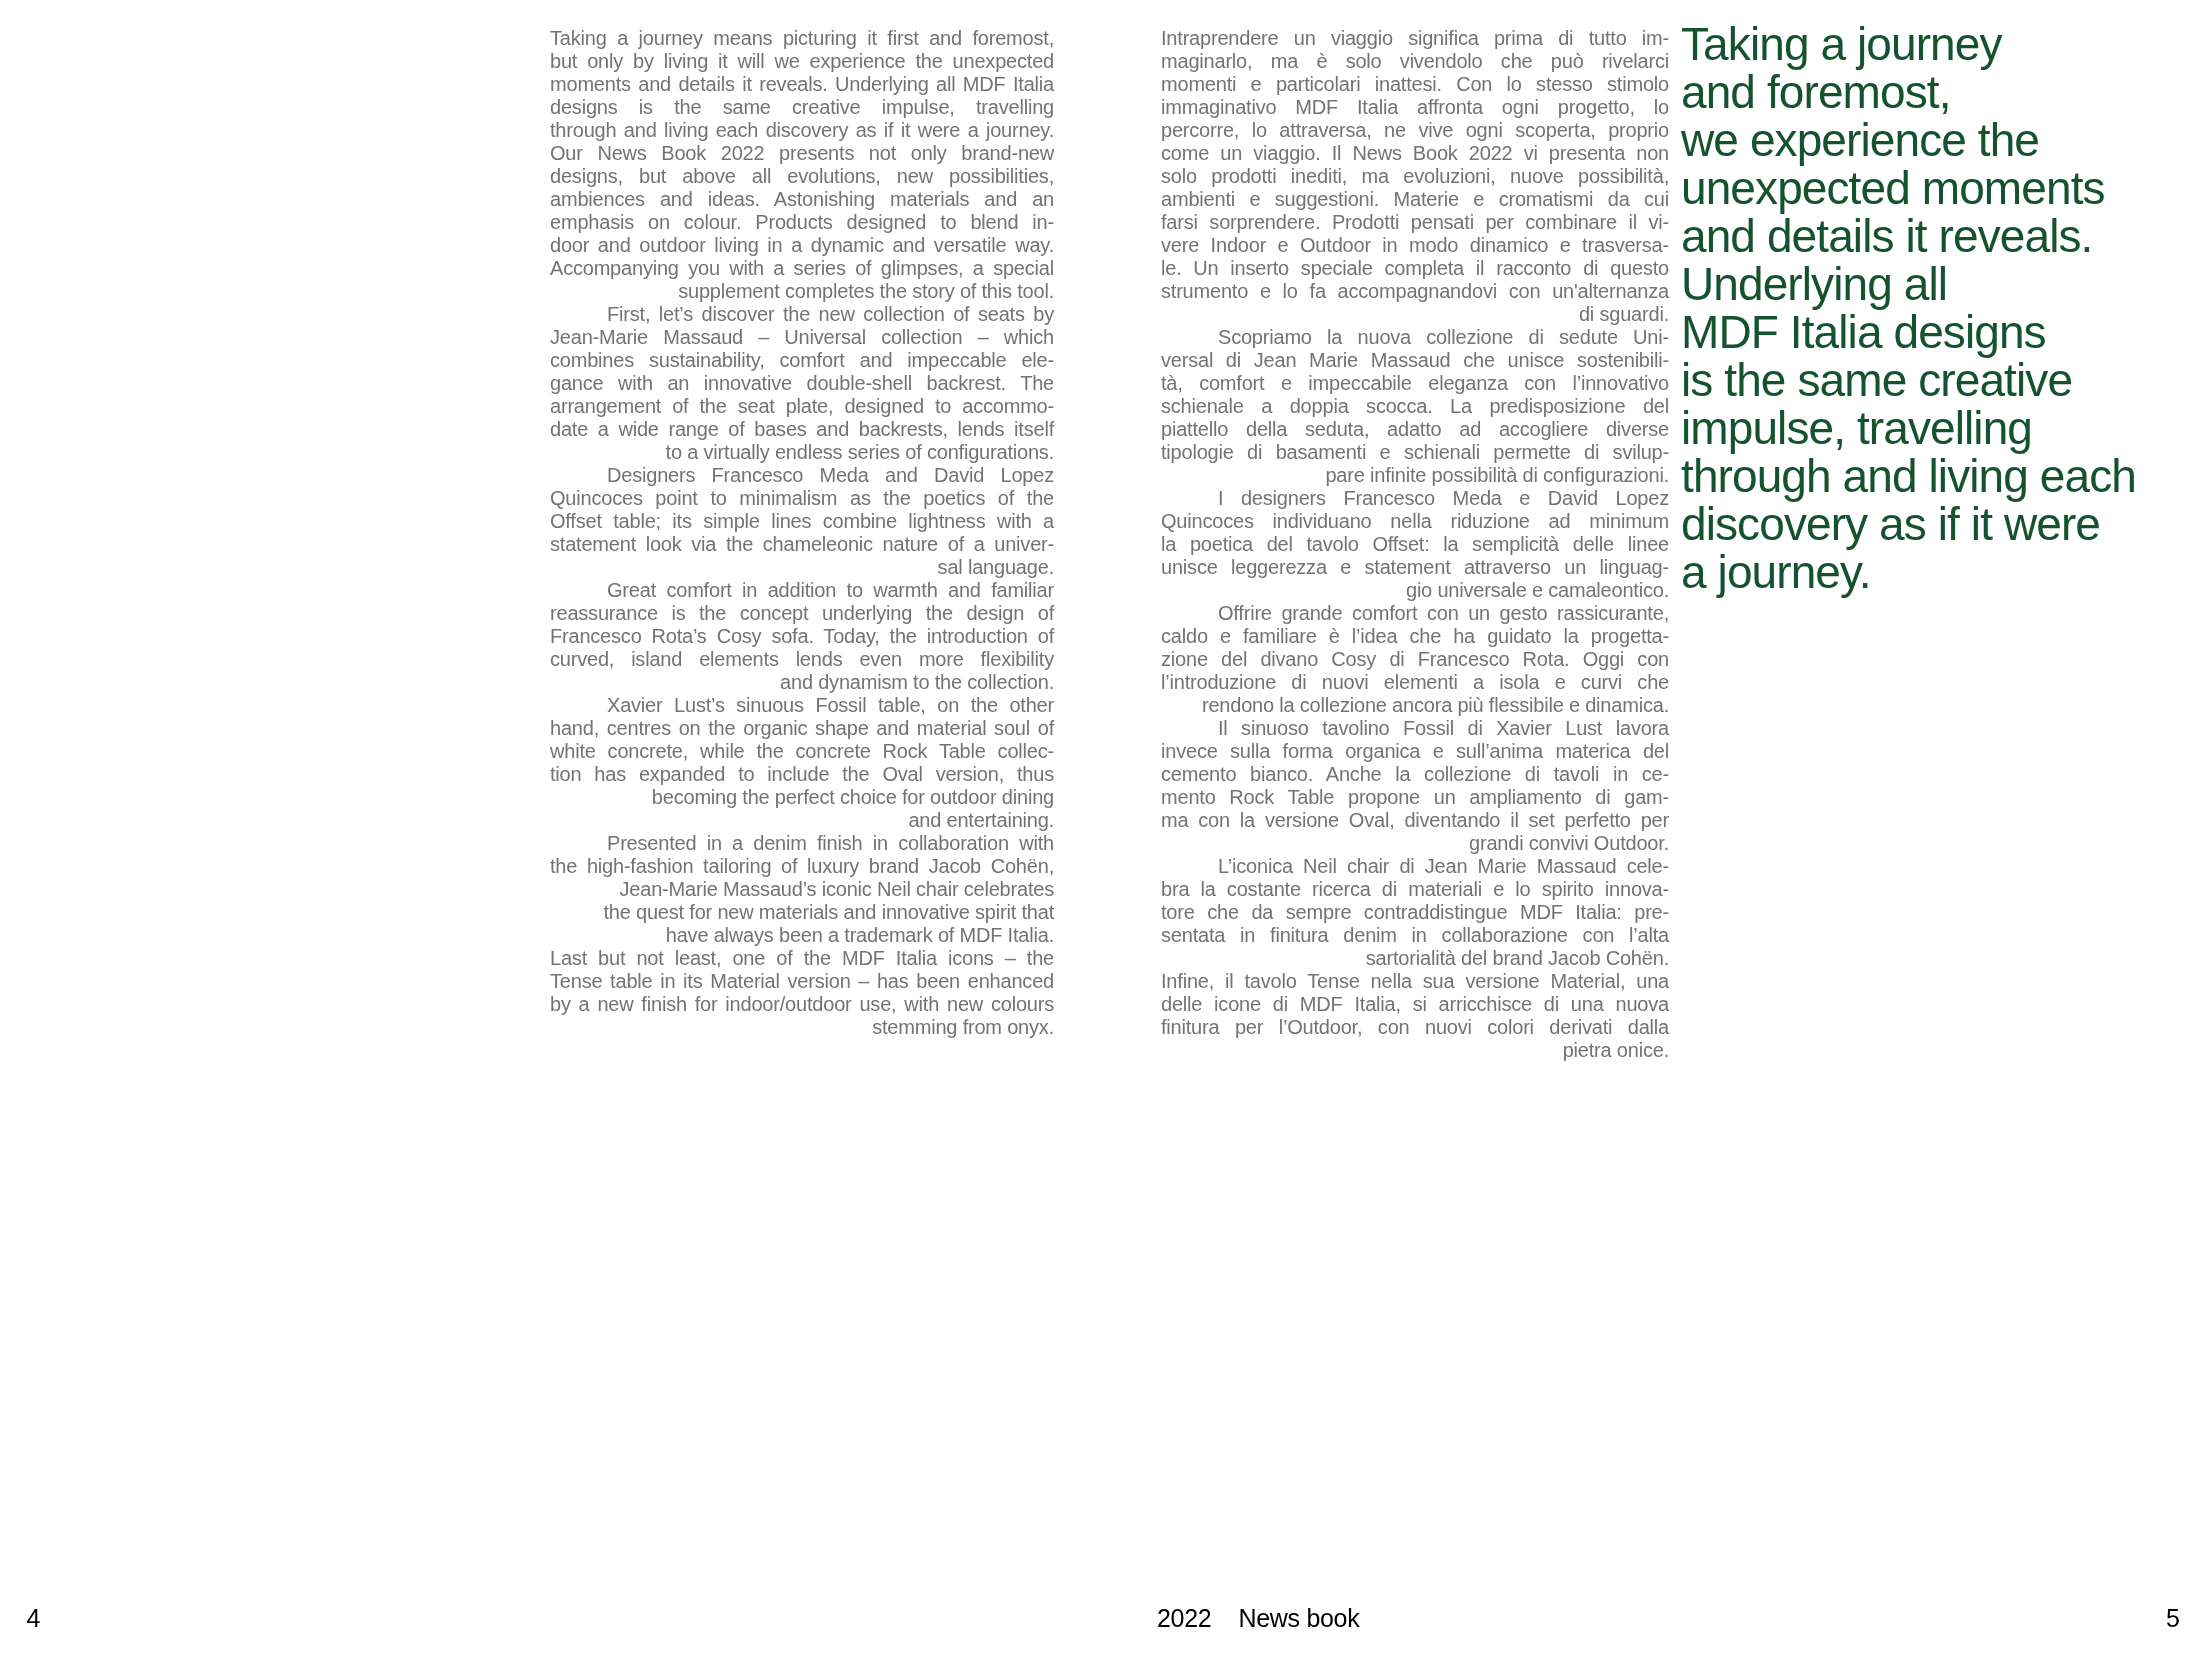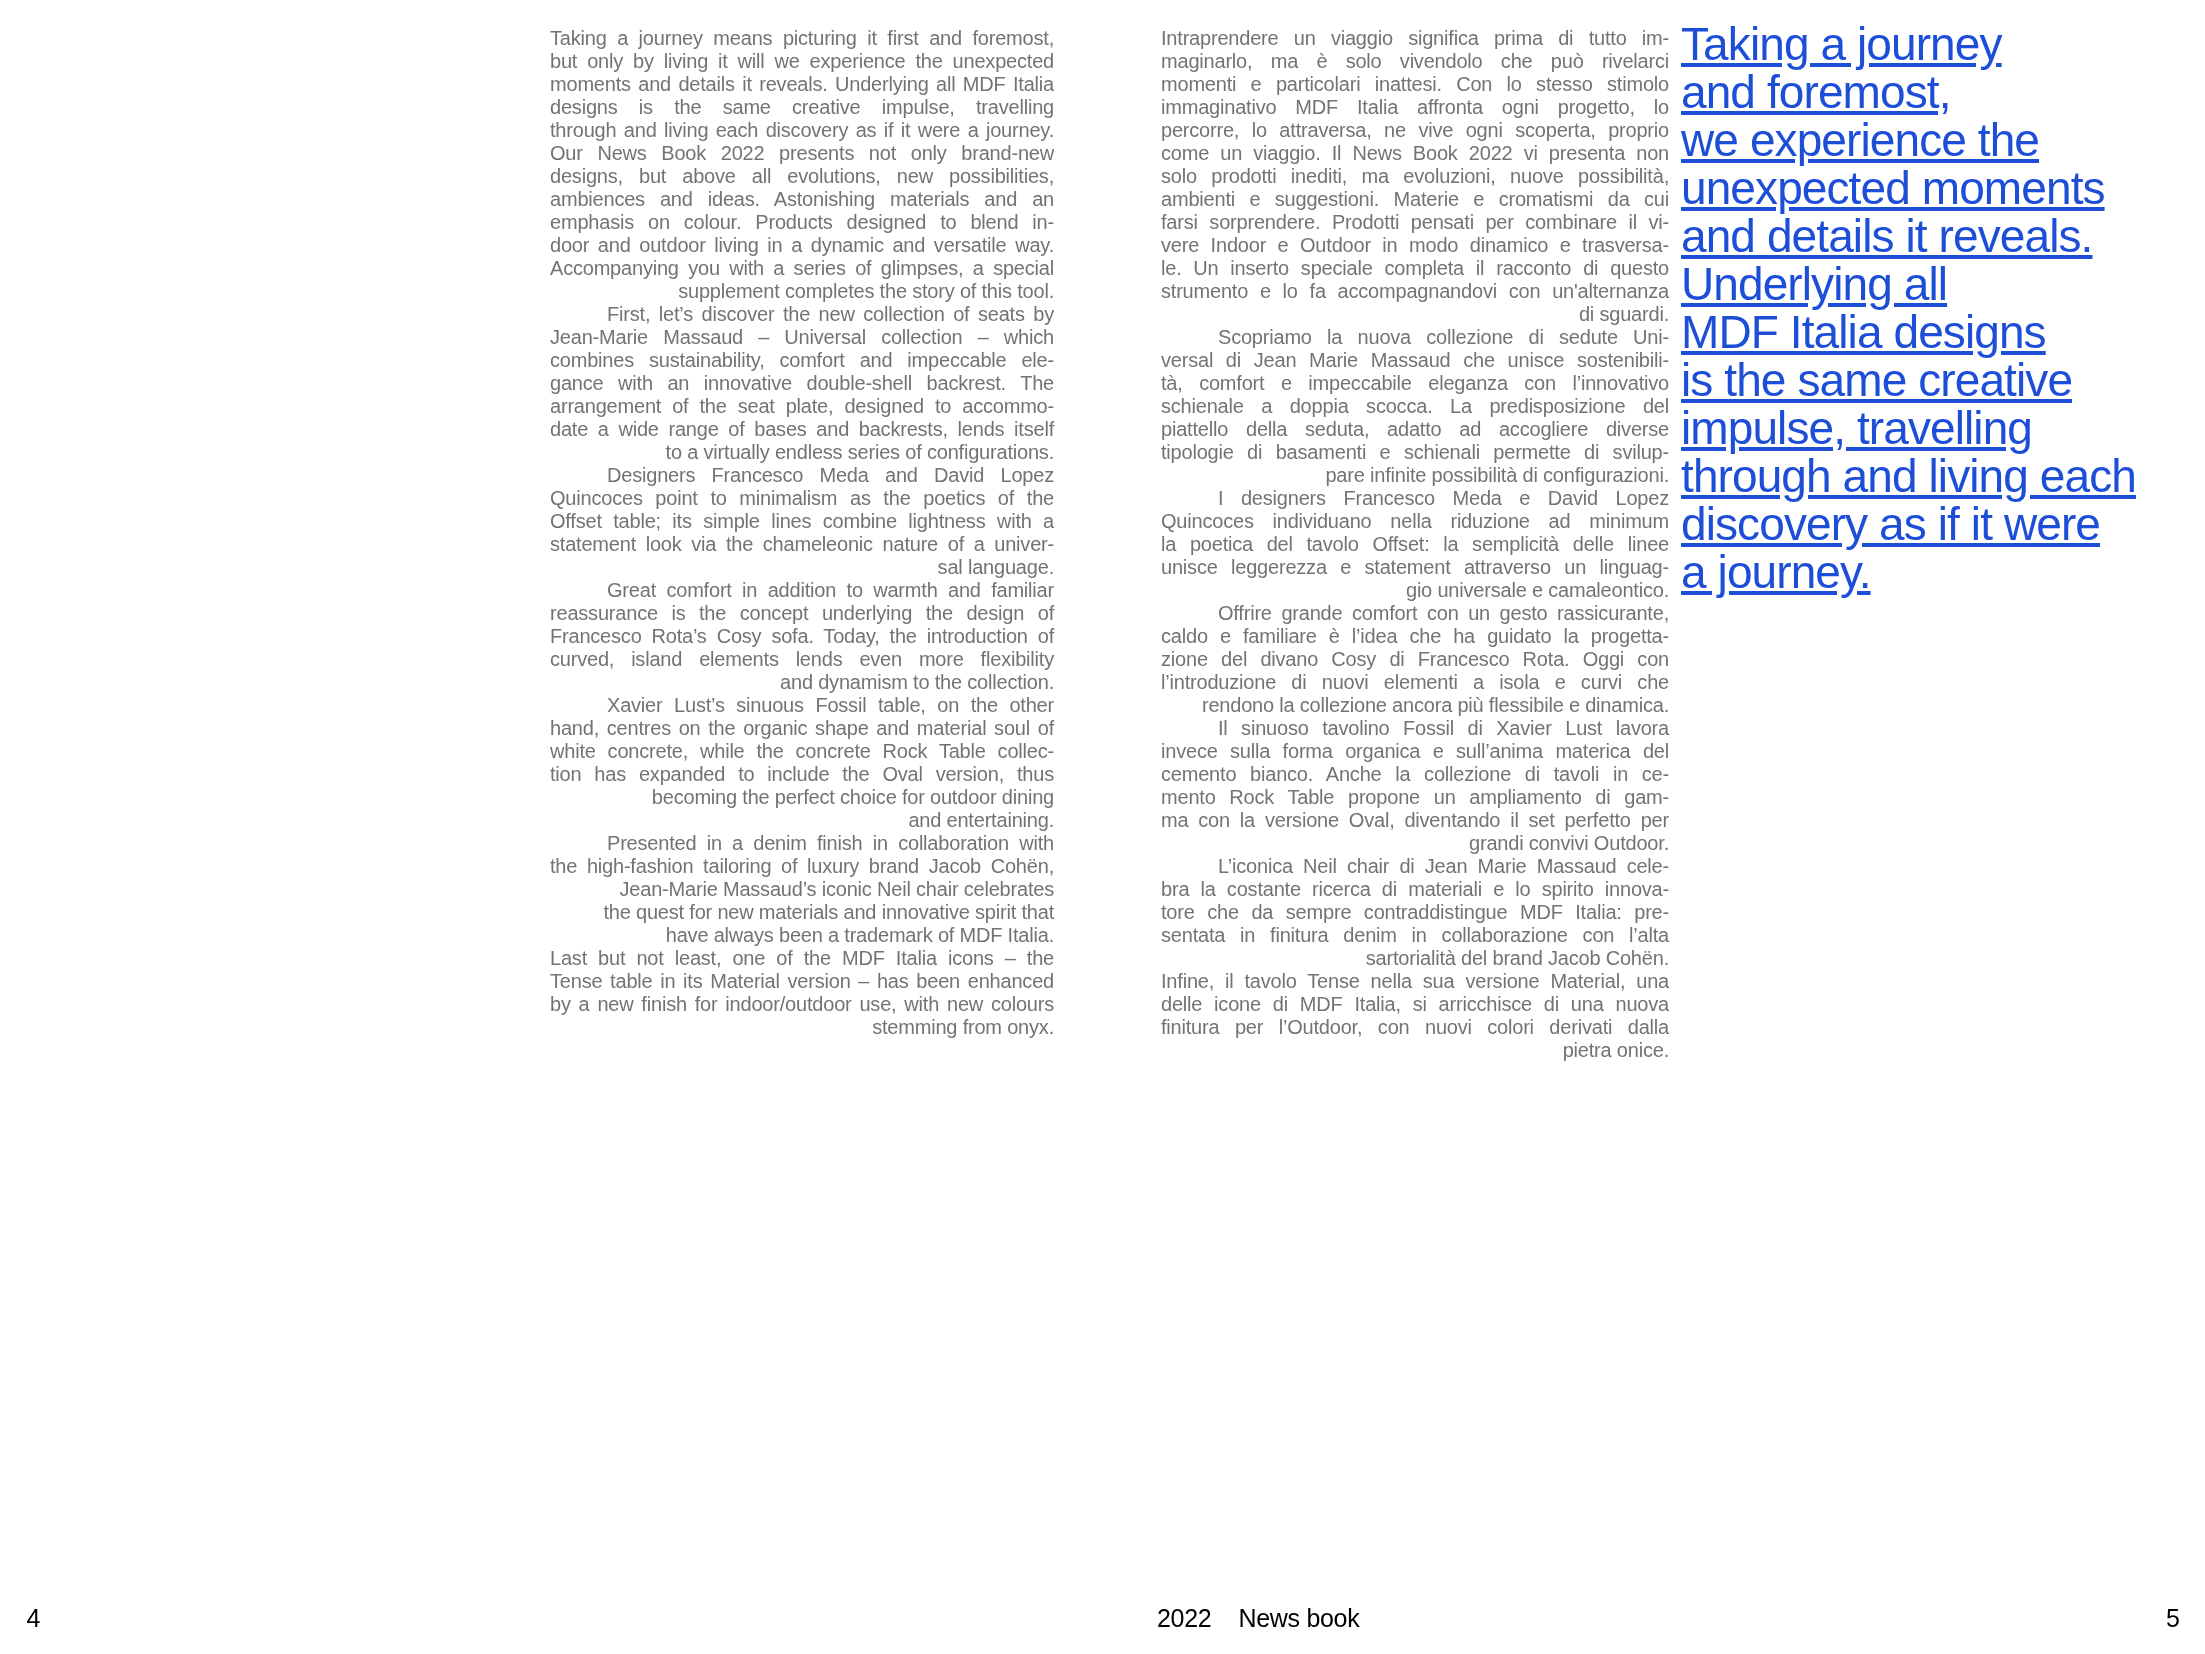--- a/index.html
+++ b/index.html
@@ -39,22 +39,21 @@
   
   .display-quote {
     position: absolute;
     left: 1681px;
     top: 20px;
     width: 522px;
     font-size: 46px;
     line-height: 48px;
     letter-spacing: -0.9px;
     font-weight: normal;
-    color: #1d4ed8;
-    text-decoration: underline;
+    color: #14532d;
   }
   
   .footer-item {
     position: absolute;
     top: 1606px;
     font-size: 25px;
     line-height: 25px;
     letter-spacing: -0.3px;
     color: #000;
   }

